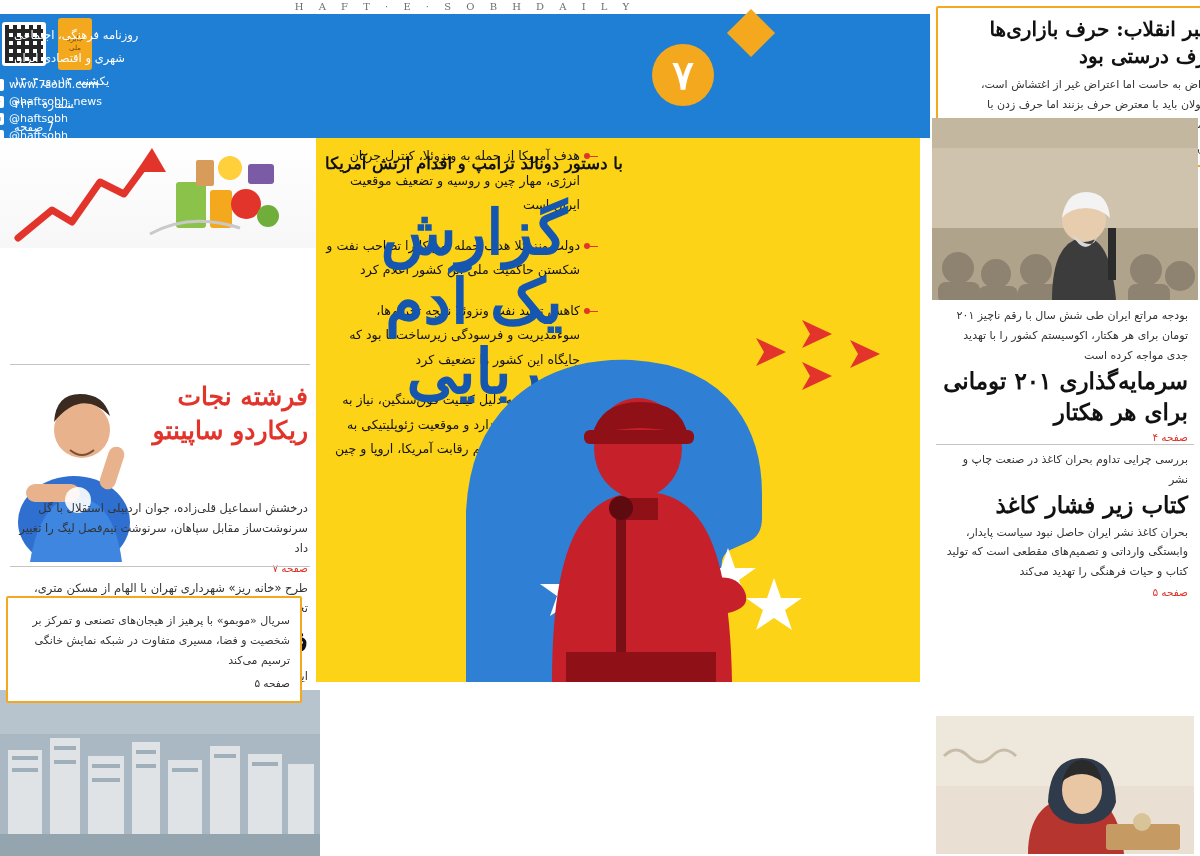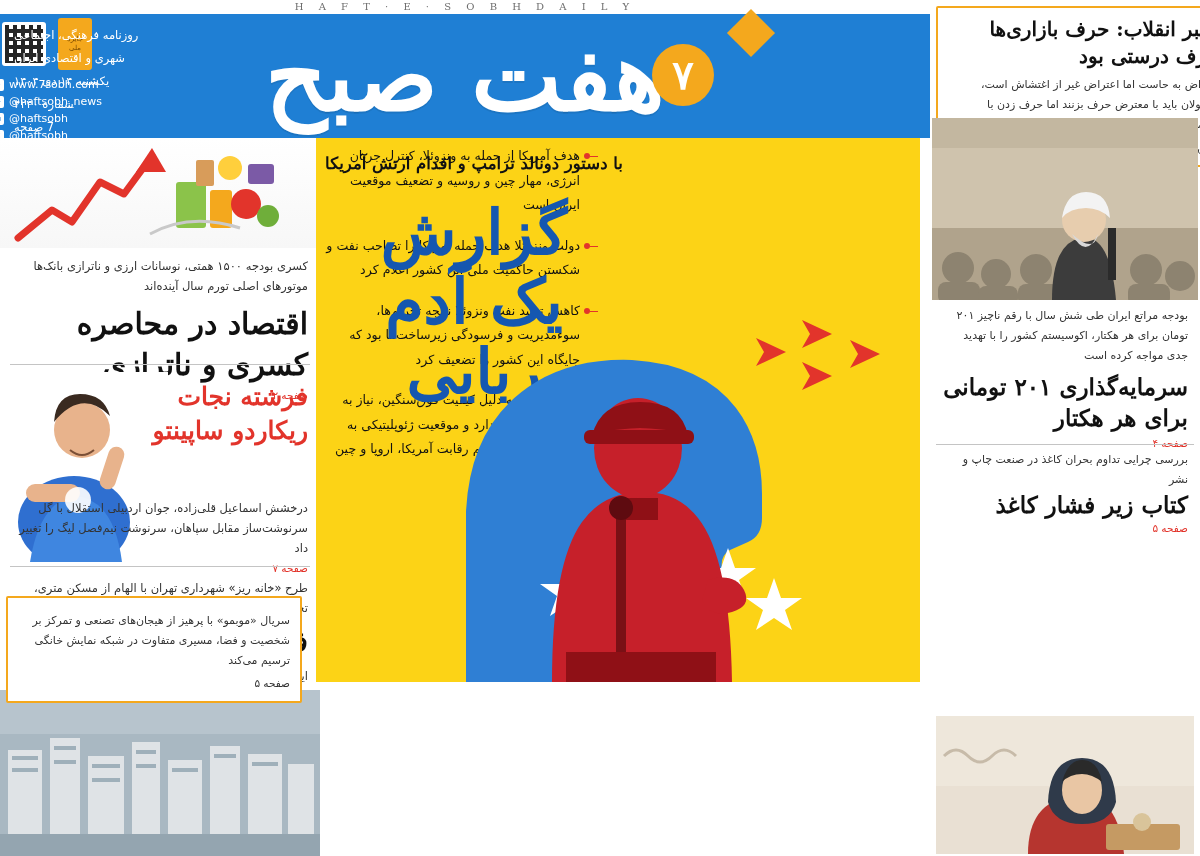--- a/index.html
+++ b/index.html
@@ -220,23 +220,20 @@
         <span>@haftsobh</span>
       </div>
       <div class="row">
         <span class="ic">✕</span>
         <span>@haftsobh</span>
       </div>
     </div>
 
     <div class="diamond-deco"></div>
 
-    <div class="logo-wrap">
-      <div class="logo-text">هفت صبح</div>
-    </div>
     <div class="logo-seven">۷</div>
 
     <div class="masthead-meta">
       <div>روزنامه فرهنگی، اجتماعی</div>
       <div>شهری و اقتصادی ایران</div>
       <div>یکشنبه ۱۴ دی ۱۴۰۴</div>
       <div>شماره ۴۲۴۰</div>
       <div>7 صفحه</div>
 
     </div>
@@ -254,25 +251,20 @@
         <circle cx="246" cy="66" r="15" fill="#e2342b"></circle>
         <circle cx="268" cy="78" r="11" fill="#6fae3a"></circle>
         <rect x="196" y="22" width="18" height="26" rx="2" fill="#d89c5a"></rect>
         <circle cx="230" cy="30" r="12" fill="#ffcf3c"></circle>
         <rect x="248" y="26" width="26" height="20" rx="3" fill="#7b5aa6"></rect>
         <path d="M150 96 q40 -22 90 -6" stroke="#c9c9c9" stroke-width="3" fill="none"></path>
       </g>
     </svg>
   </div>
 
-  <div class="cell" style="position:absolute;left:0;top:248px;width:320px;">
-    <div class="kicker">کسری بودجه ۱۵۰۰ همتی، نوسانات ارزی و ناترازی بانک‌ها موتورهای اصلی تورم سال آینده‌اند</div>
-    <div class="headline-lg" style="font-size:30px;margin-top:8px;">اقتصاد در محاصره کسری و ناترازی</div>
-    <div class="page-ref">صفحه ۲</div>
-  </div>
 
   <div class="sep" style="top:364px;"></div>
 
   <div class="player-photo">
     <svg width="160" height="190" viewBox="0 0 160 190">
       <rect width="160" height="190" fill="#ffffff"></rect>
       <ellipse cx="66" cy="150" rx="56" ry="46" fill="#2f6fd0"></ellipse>
       <path d="M22 190 q10 -62 46 -66 q38 4 46 66 z" fill="#3f86e0"></path>
       <circle cx="74" cy="58" r="28" fill="#e8b38c"></circle>
       <path d="M46 50 q28 -34 56 -6 q-6 -22 -30 -22 q-24 0 -26 28z" fill="#3a2a20"></path>
@@ -415,29 +407,30 @@
         <path d="M130 100 q4 -26 24 -26 q22 0 24 26 q-10 -10 -24 -10 q-16 0 -24 10z" fill="#f3f3f3"></path>
         <path d="M140 116 q14 26 26 0 q-4 20 -26 0z" fill="#d8d8d8"></path>
         <rect x="176" y="110" width="8" height="52" fill="#2b2b2b"></rect>
       </g>
       <rect x="0" y="0" width="266" height="30" fill="#c3b7a0"></rect>
     </svg>
   </div>
 
   <div class="panel" style="left:936px;top:306px;width:258px;direction:rtl;text-align:right;padding:0 6px;">
     <div class="small">بودجه مراتع ایران طی شش سال با رقم ناچیز ۲۰۱ تومان برای هر هکتار، اکوسیستم کشور را با تهدید جدی مواجه کرده است</div>
-    <div class="sec-head" style="font-size:23px;margin-top:6px;line-height:1.35;">سرمایه‌گذاری ۲۰۱ تومانی برای هر هکتار</div>
+    <div class="sec-head" style="font-size:23px;line-height:1.35;">سرمایه‌گذاری ۲۰۱ تومانی برای هر هکتار</div>
     <div class="red" style="font-size:10.5px;margin-top:4px;">صفحه ۴</div>
   </div>
 
   <div class="sep" style="left:936px;top:444px;width:258px;"></div>
 
   <div class="panel" style="left:936px;top:450px;width:258px;direction:rtl;text-align:right;padding:0 6px;">
     <div class="small">بررسی چرایی تداوم بحران کاغذ در صنعت چاپ و نشر</div>
     <div class="sec-head" style="font-size:23px;margin-top:1px;">کتاب زیر فشار کاغذ</div>
+    <div class="small" style="margin-top:5px;">بحران کاغذ نشر ایران حاصل نبود سیاست پایدار، وابستگی وارداتی و تصمیم‌های مقطعی است که تولید کتاب و حیات فرهنگی را تهدید می‌کند</div>
     <div class="red" style="font-size:10.5px;margin-top:4px;">صفحه ۵</div>
   </div>
 
   <div class="box" style="top:596px;border-color:#f4a81d;">
     <p>سریال «موبمو» با پرهیز از هیجان‌های تصنعی و تمرکز بر شخصیت و فضا، مسیری متفاوت در شبکه نمایش خانگی ترسیم می‌کند</p>
     <p class="red" style="font-size:10.5px;margin-top:4px;">صفحه ۵</p>
   </div>
 
   <div class="grey-photo">
     <svg width="258" height="138" viewBox="0 0 258 138">

